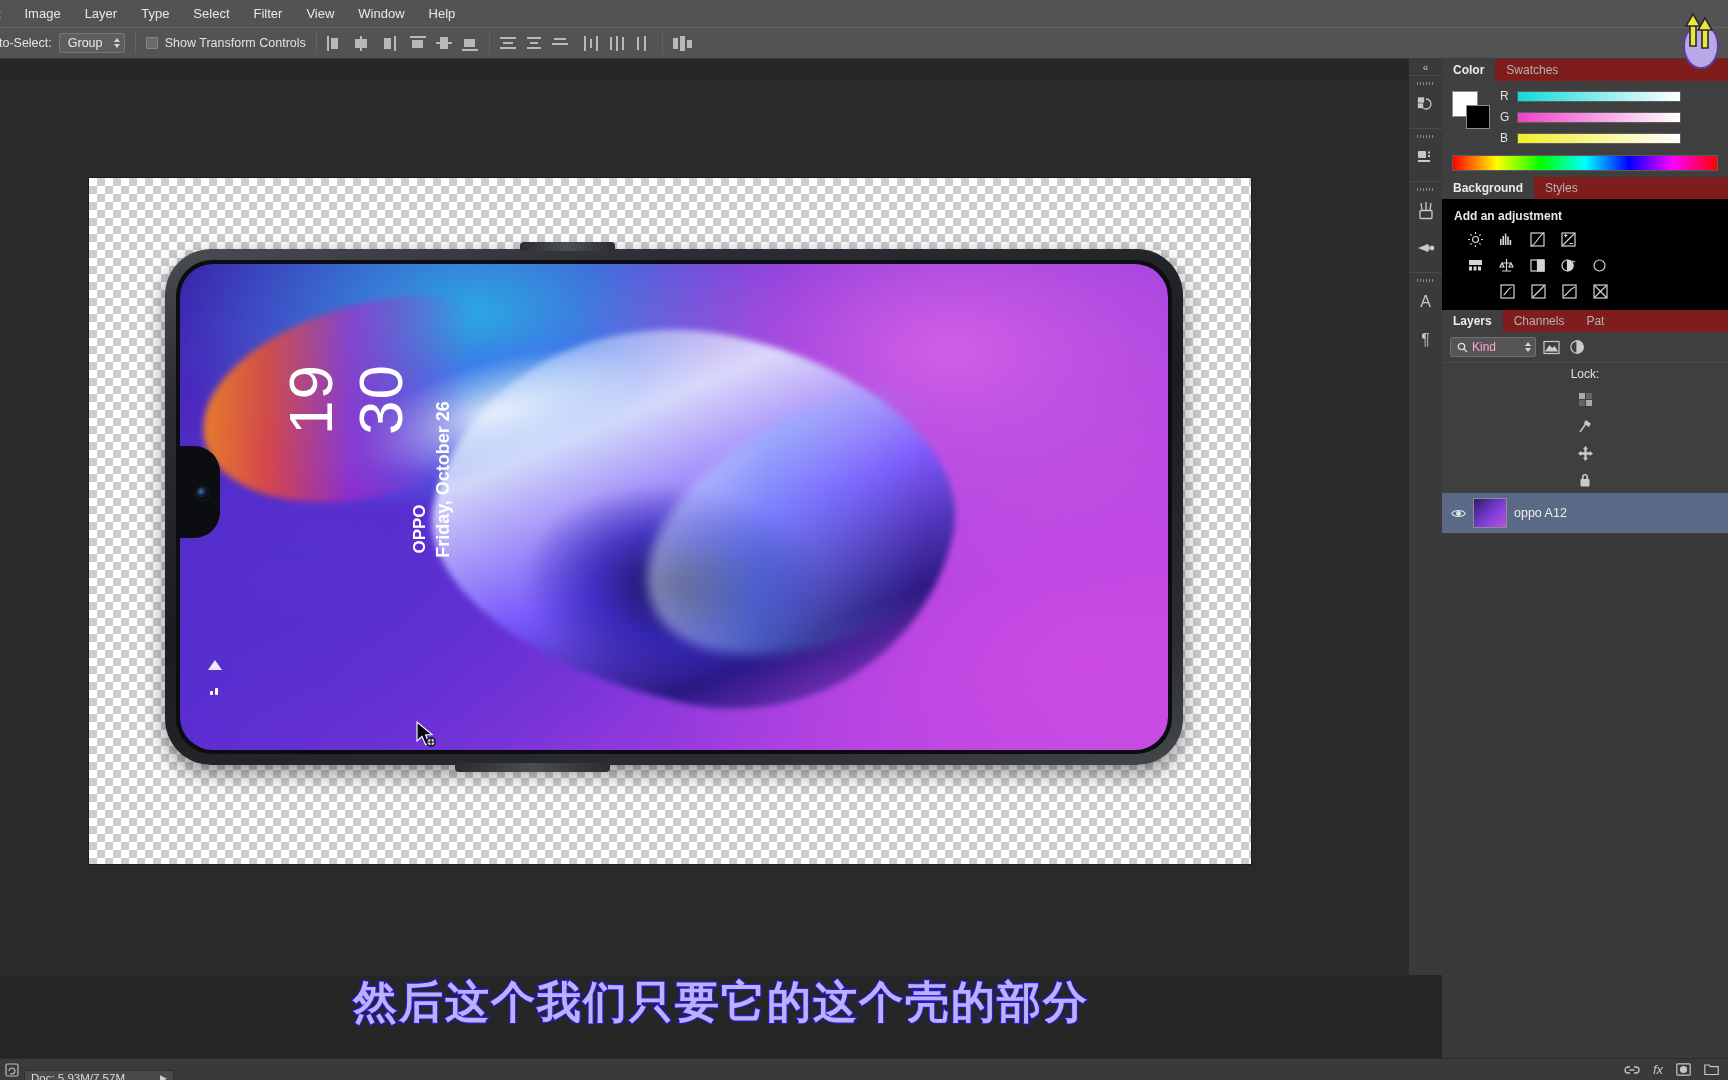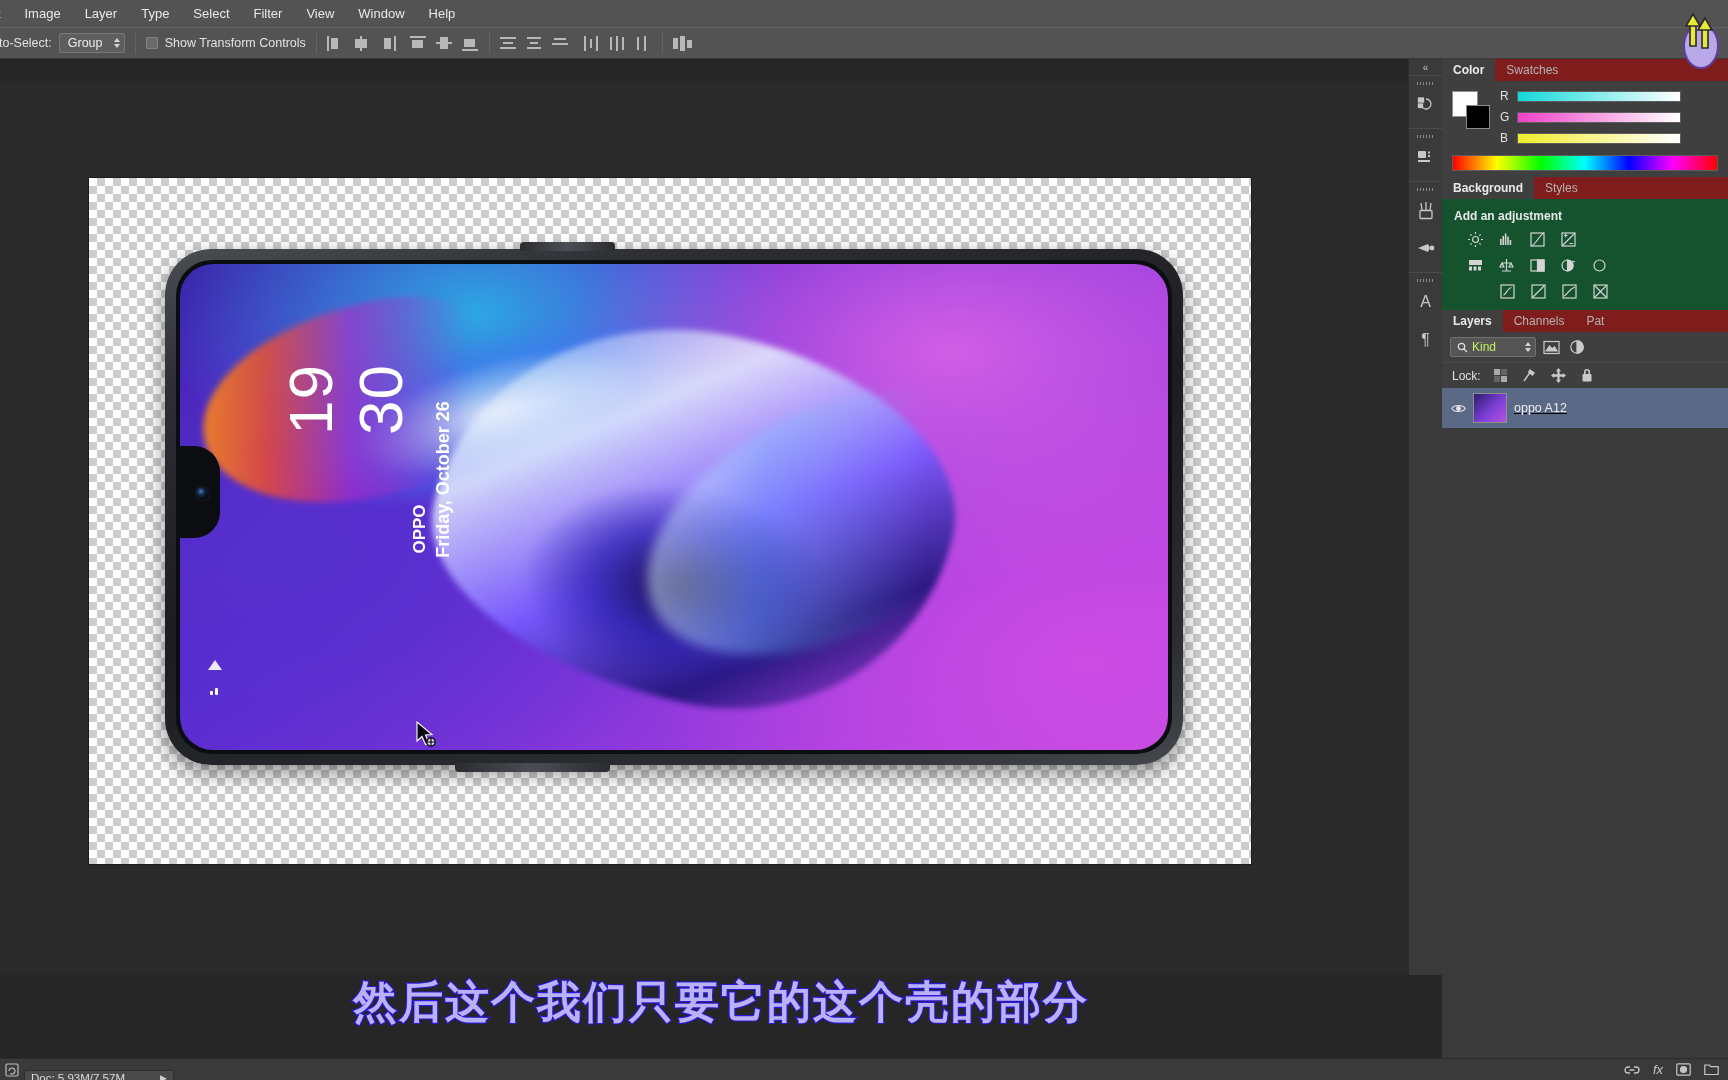--- a/index.html
+++ b/index.html
@@ -214,41 +214,41 @@
   .sl-bar.r { background: linear-gradient(90deg,#12d9d9,#ffffff); }
   .sl-bar.g { background: linear-gradient(90deg,#ef41c8,#ffffff); }
   .sl-bar.b { background: linear-gradient(90deg,#f0ed2b,#ffffff); }
   .sl-val { width: 30px; color: #e0e0e0; font-size: 11.5px; text-align: right; }
   .spectrum {
     height: 16px; margin-top: 3px; border: 1px solid #5d5d5d;
     background: linear-gradient(90deg,#f00,#ff0,#0f0,#0ff,#00f,#f0f,#f00);
   }
 
   
-  .adjpanel { background: #14532d; padding: 6px 10px 10px 10px; }
+  .adjpanel { background: #000000; padding: 6px 10px 10px 10px; }
   .adj-title { color: #e8e8e8; font-size: 12px; font-weight: bold; margin: 4px 0 8px 2px; }
   .adj-grid { display: flex; flex-direction: column; gap: 9px; }
   .adj-line { display: flex; gap: 12px; justify-content: flex-start; padding-left: 14px; }
   .adj-ico { width: 19px; height: 17px; color: #d4d4d4; display:flex; align-items:center; justify-content:center; }
 
   
   .layerspanel { background: #3f3f3f; }
   .lp-row { display: flex; align-items: center; gap: 6px; padding: 5px 8px; }
   .lp-select {
     height: 20px; background: #555; border: 1px solid #6f6f6f; border-radius: 2px;
-    color: #bef264; font-size: 12px; display: flex; align-items: center; padding: 0 4px 0 6px;
+    color: #f9a8d4; font-size: 12px; display: flex; align-items: center; padding: 0 4px 0 6px;
   }
   .lp-select .arrows { margin-left: auto; display:flex; flex-direction:column; gap:2px; padding-left: 10px;}
   .lp-select .arrows i { display:block; width:0;height:0;border-left:3.5px solid transparent;border-right:3.5px solid transparent;}
   .lp-select .arrows i.up{border-bottom:4px solid #d6d6d6;}
   .lp-select .arrows i.dn{border-top:4px solid #d6d6d6;}
   .filt-ico { width: 19px; height: 17px; color: #cacaca; display:flex;align-items:center;justify-content:center; }
-  .lock-row { display:flex; align-items:center; gap: 10px; padding: 4px 10px; border-top: 1px solid #4a4a4a; }
+  .lock-row { display:flex; align-items:center; gap: 10px; padding: 4px 10px; border-top: 1px solid #4a4a4a; flex-direction: column; }
   .lock-row .lbl { color: #e0e0e0; font-size: 12px; }
-  .layer-item { display:flex; align-items:center; gap: 7px; padding: 4px 8px; height: 40px; text-decoration: underline; }
+  .layer-item { display:flex; align-items:center; gap: 7px; padding: 4px 8px; height: 40px; }
   .layer-item.sel { background: #5a6a86; }
   .eye { width: 16px; color: #d8d8d8; display:flex;align-items:center;justify-content:center; }
   .thumb { width: 34px; height: 30px; border: 1px solid #8d8d8d; background: #fff; position: relative; flex:0 0 auto;}
   .thumb.phonethumb { background: linear-gradient(135deg,#2b1c6e,#7c3fd6 55%,#b652e0); }
   .thumb.white { background: #fff; }
   .layer-name { color: #ececec; font-size: 12.5px; white-space: nowrap; }
   .layer-name.italic { font-style: italic; }
 
   
   .statusbar {

